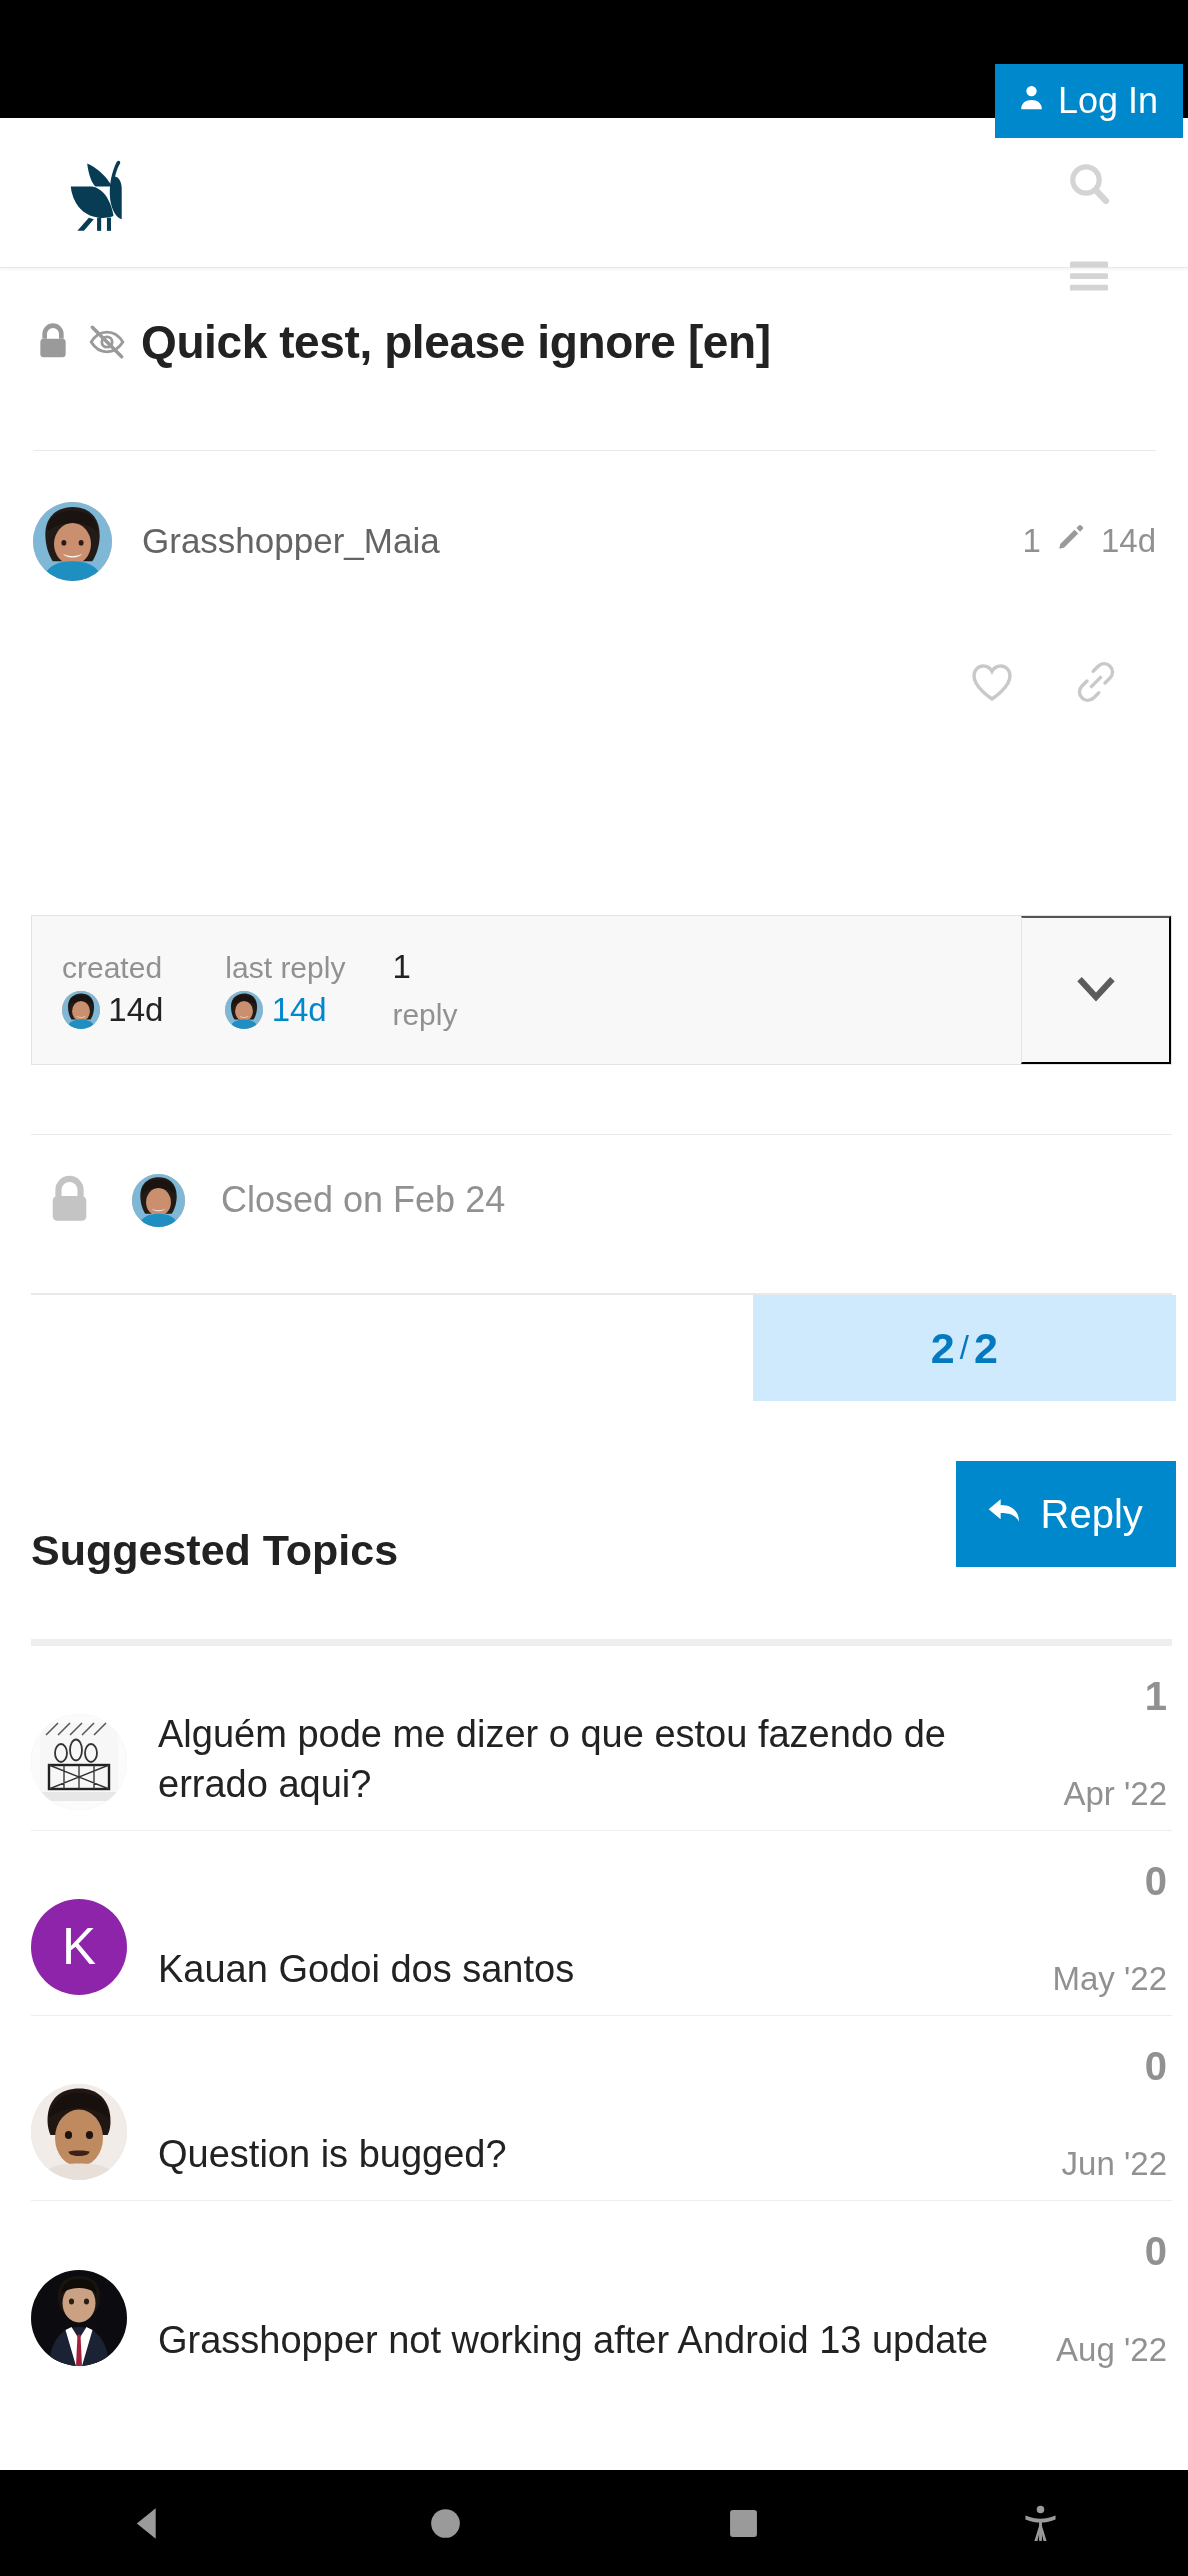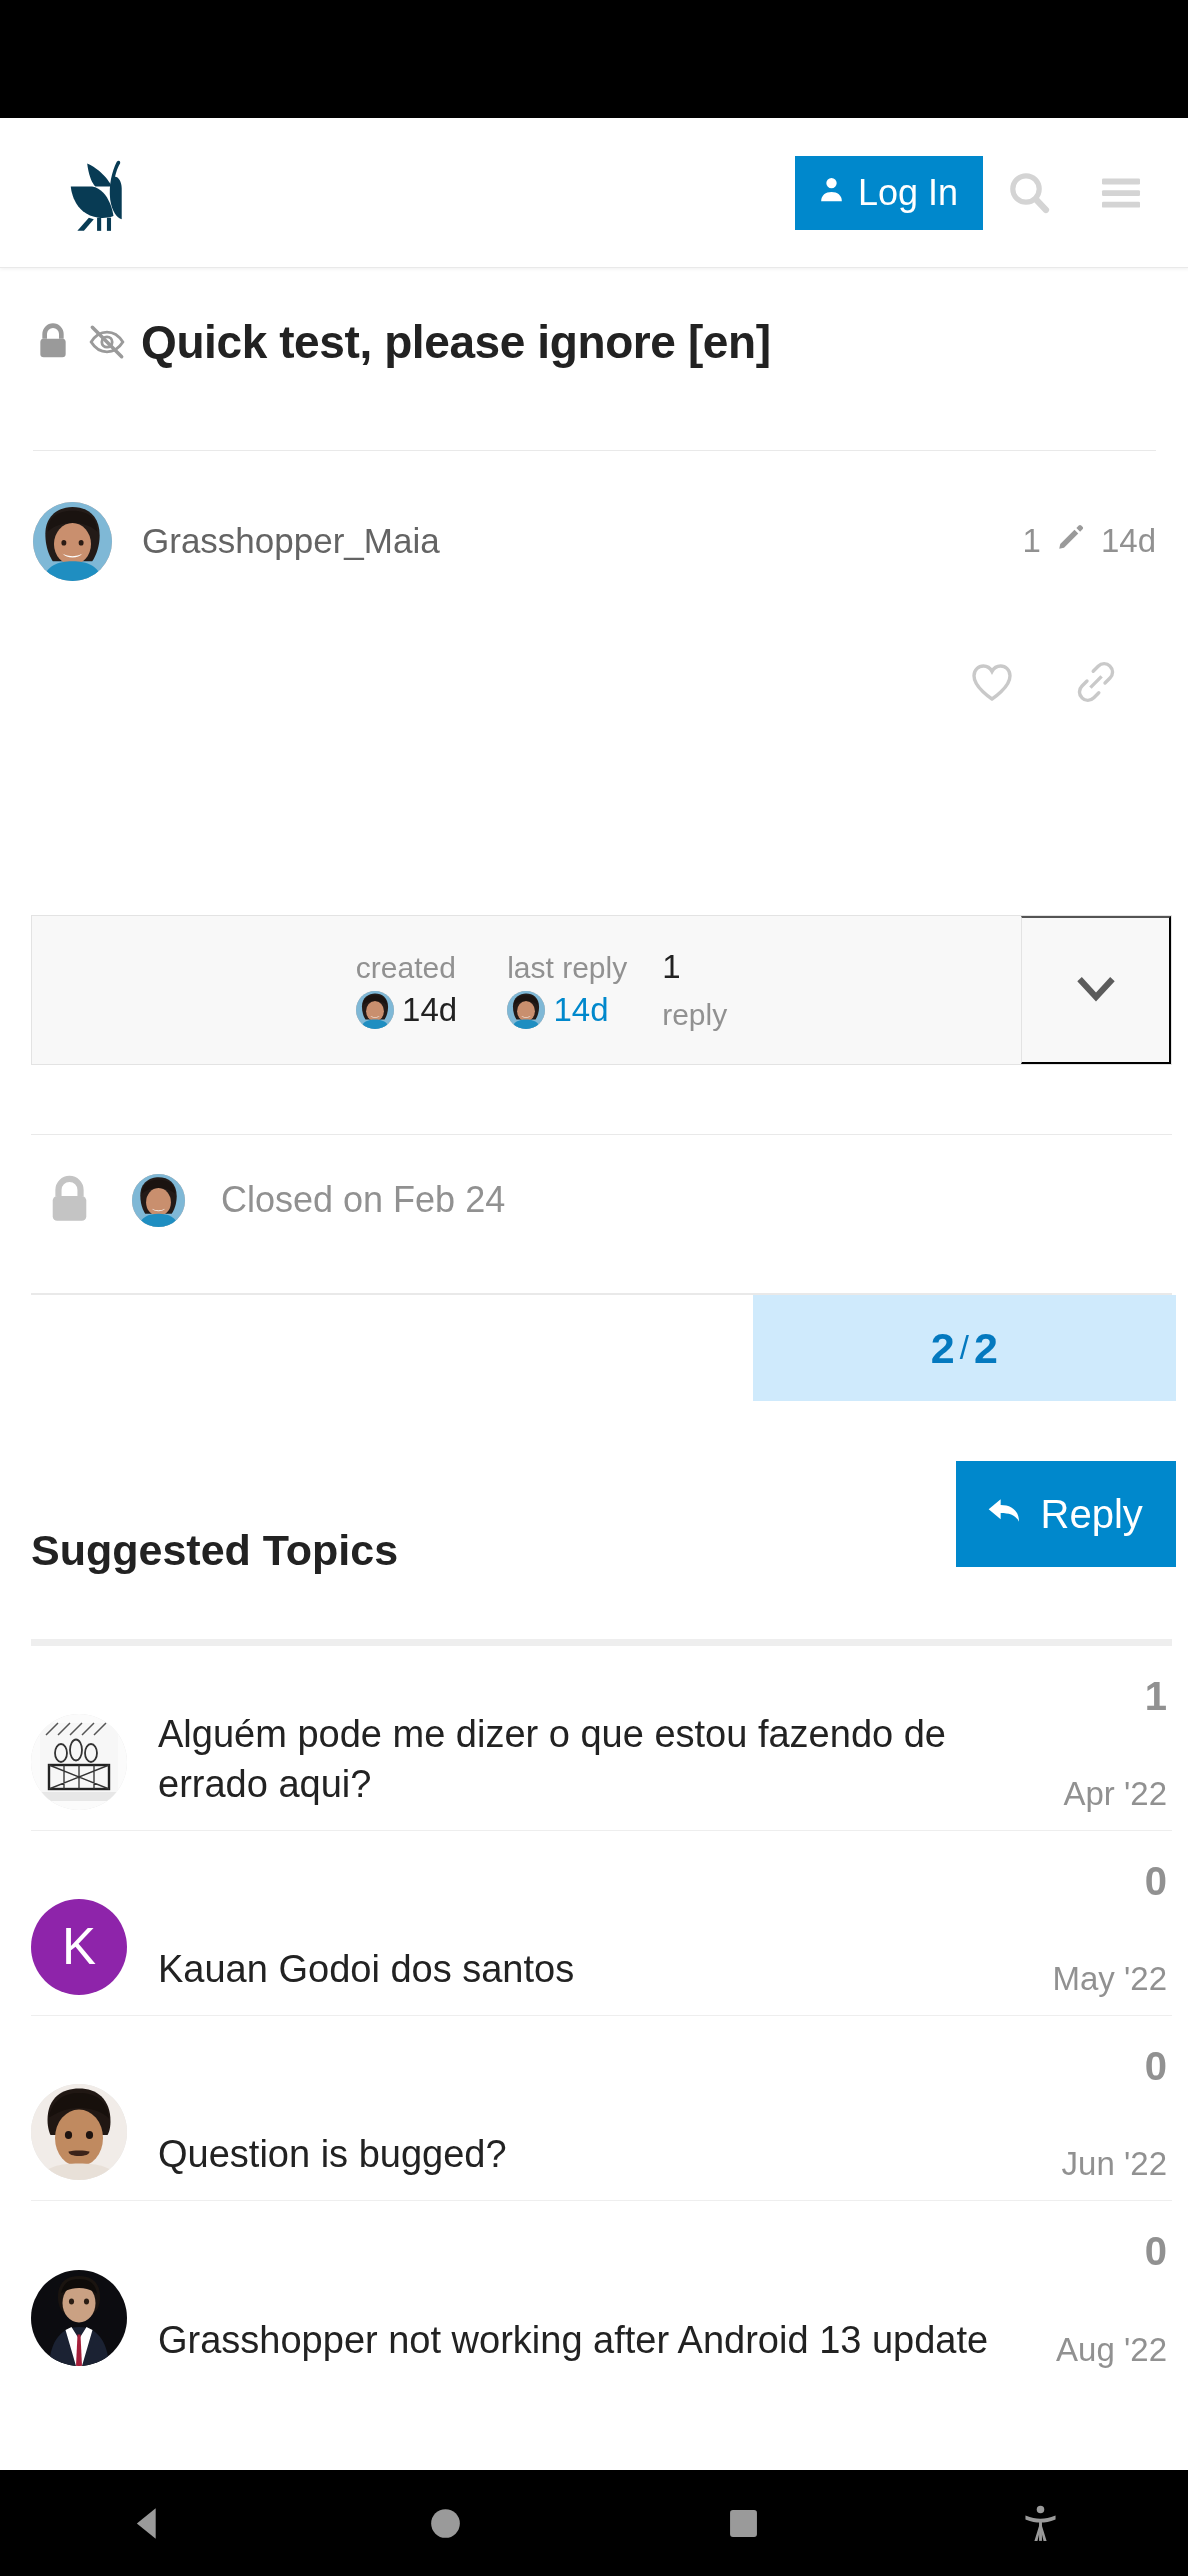--- a/index.html
+++ b/index.html
@@ -42,21 +42,22 @@
     margin-left: 56px;
     width: 92px;
     height: 81px;
     flex: none;
   }
   .header-right {
     margin-left: auto;
     display: flex;
     align-items: center;
     gap: 0px;
-    padding-right: 22px;
+    padding-right: 6px;
+    flex-direction: column;
   }
   .login-btn {
     background: #0088cc;
     color: #ffffff;
     border: none;
     height: 74px;
     padding: 0 25px 0 21.5px;
     display: flex;
     align-items: center;
     gap: 10.7px;
@@ -171,22 +172,21 @@
     border: 0.8px solid #e3e3e3;
     background: #f8f8f8;
     display: flex;
     align-items: stretch;
   }
   .map-main {
     flex: 1;
     display: flex;
     align-items: center;
     padding-left: 30px;
-    gap: 0;
-    justify-content: center;
+    gap: 12px;
   }
   .map-col { display: flex; flex-direction: column; gap: 6.6px; }
   .map-col .lbl { font-size: 30px; color: #919191; line-height: 1.1; }
   .map-col .val {
     display: flex; align-items: center; gap: 8.3px;
     font-size: 33px; color: #222222; line-height: 1.1;
   }
   .map-col .val.link { color: #0088cc; }
   .mini-avatar {
     width: 38px; height: 38px; border-radius: 50%;

